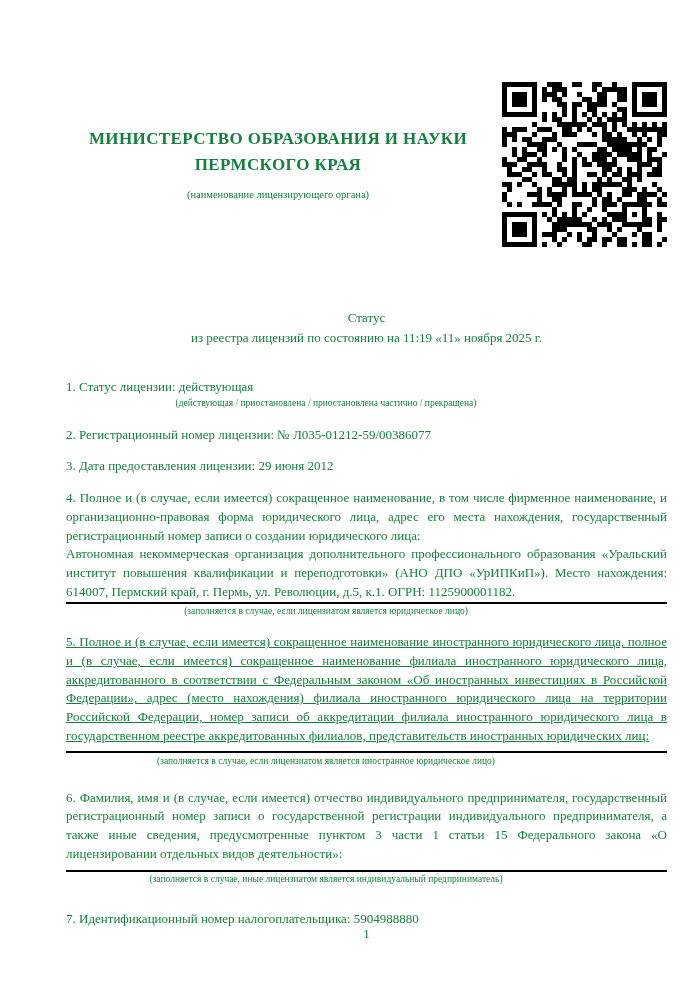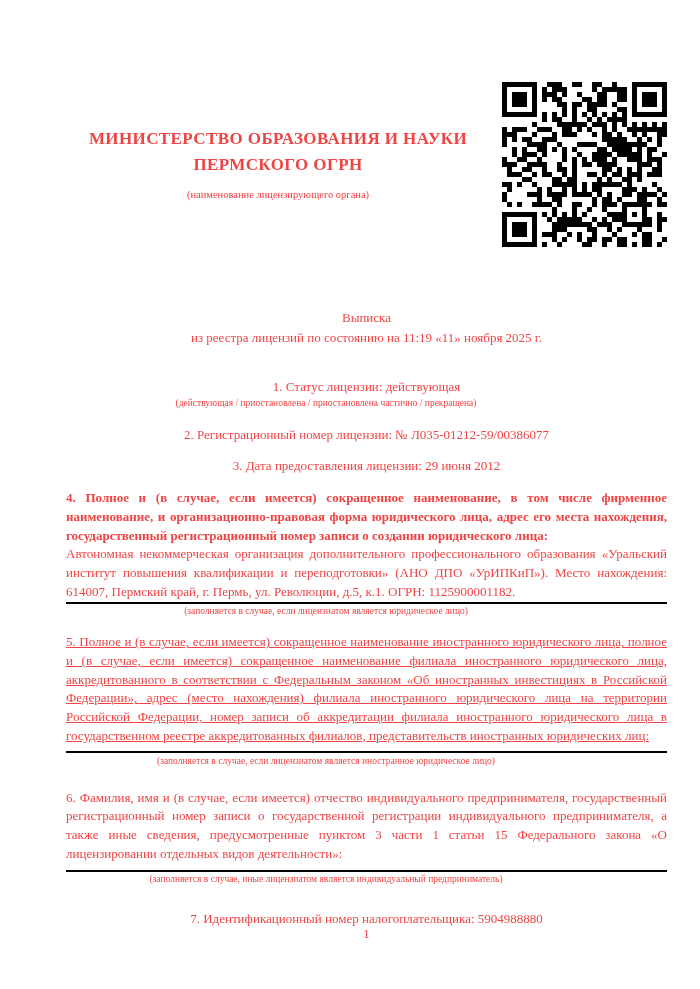--- a/index.html
+++ b/index.html
@@ -1,21 +1,21 @@
 <!DOCTYPE html>
 <html><head>
 <meta charset="utf-8">
 <style>
   html, body { margin: 0; padding: 0; background: #ffffff; }
   .page {
     position: relative;
     width: 700px;
     height: 989px;
     background: #ffffff;
-    color: #ef4444;
+    color: #15803d;
     font-family: "Liberation Serif", "DejaVu Serif", serif;
     box-sizing: border-box;
     padding: 0 33px 0 66px;
     overflow: hidden;
   }
   
   .ministry {
     margin-top: 126px;
     width: 424px;
     text-align: center;
@@ -44,39 +44,38 @@
   .doc-title {
     margin-top: 107px;
     text-align: center;
     font-size: 13px;
     line-height: 20px;
   }
 
   .field {
     font-size: 13px;
     line-height: 18.7px;
-    text-align: center;
   }
   .para { text-align: justify; }
 
   .hint {
     font-size: 9.5px;
     line-height: 12px;
     text-align: center;
     padding-right: 81px; 
   }
   .rule {
     height: 0;
     border-top: 2px solid #000000;
   }
 
   .mt-status   { margin-top: 30px; }
   .mt-reg      { margin-top: 17px; }
   .mt-date     { margin-top: 13px; }
-  .mt-item4    { margin-top: 13px; font-weight: bold; }
+  .mt-item4    { margin-top: 13px; }
   .rule-4      { margin-top: 1px; }
   .caption-4   { margin-top: 1px; }
   .mt-item5    { margin-top: 16px; text-decoration: underline; }
   .rule-5      { margin-top: 5px; }
   .caption-5   { margin-top: 2px; }
   .mt-item6    { margin-top: 22px; }
   .rule-6      { margin-top: 7px; }
   .caption-6   { margin-top: 1px; }
   .mt-item7    { margin-top: 25px; }
 
@@ -641,26 +640,26 @@
         <rect x="24" y="32" width="1" height="1" fill="#000"></rect>
         <rect x="26" y="32" width="1" height="1" fill="#000"></rect>
         <rect x="28" y="32" width="1" height="1" fill="#000"></rect>
         <rect x="29" y="32" width="1" height="1" fill="#000"></rect>
         <rect x="31" y="32" width="1" height="1" fill="#000"></rect>
       </svg>
   </div>
 
   <div class="ministry">
     <div class="ministry-line">МИНИСТЕРСТВО ОБРАЗОВАНИЯ И НАУКИ</div>
-    <div class="ministry-line">ПЕРМСКОГО ОГРН</div>
+    <div class="ministry-line">ПЕРМСКОГО КРАЯ</div>
     <div class="ministry-caption">(наименование лицензирующего органа)</div>
   </div>
 
   <div class="doc-title">
-    <div>Выписка</div>
+    <div>Статус</div>
     <div>из реестра лицензий по состоянию на 11:19 «11» ноября 2025 г.</div>
   </div>
 
   <div class="field mt-status">1. Статус лицензии: действующая</div>
   <div class="hint">(действующая / приостановлена / приостановлена частично / прекращена)</div>
 
   <div class="field mt-reg">2. Регистрационный номер лицензии: № Л035-01212-59/00386077</div>
 
   <div class="field mt-date">3. Дата предоставления лицензии: 29 июня 2012</div>
 

